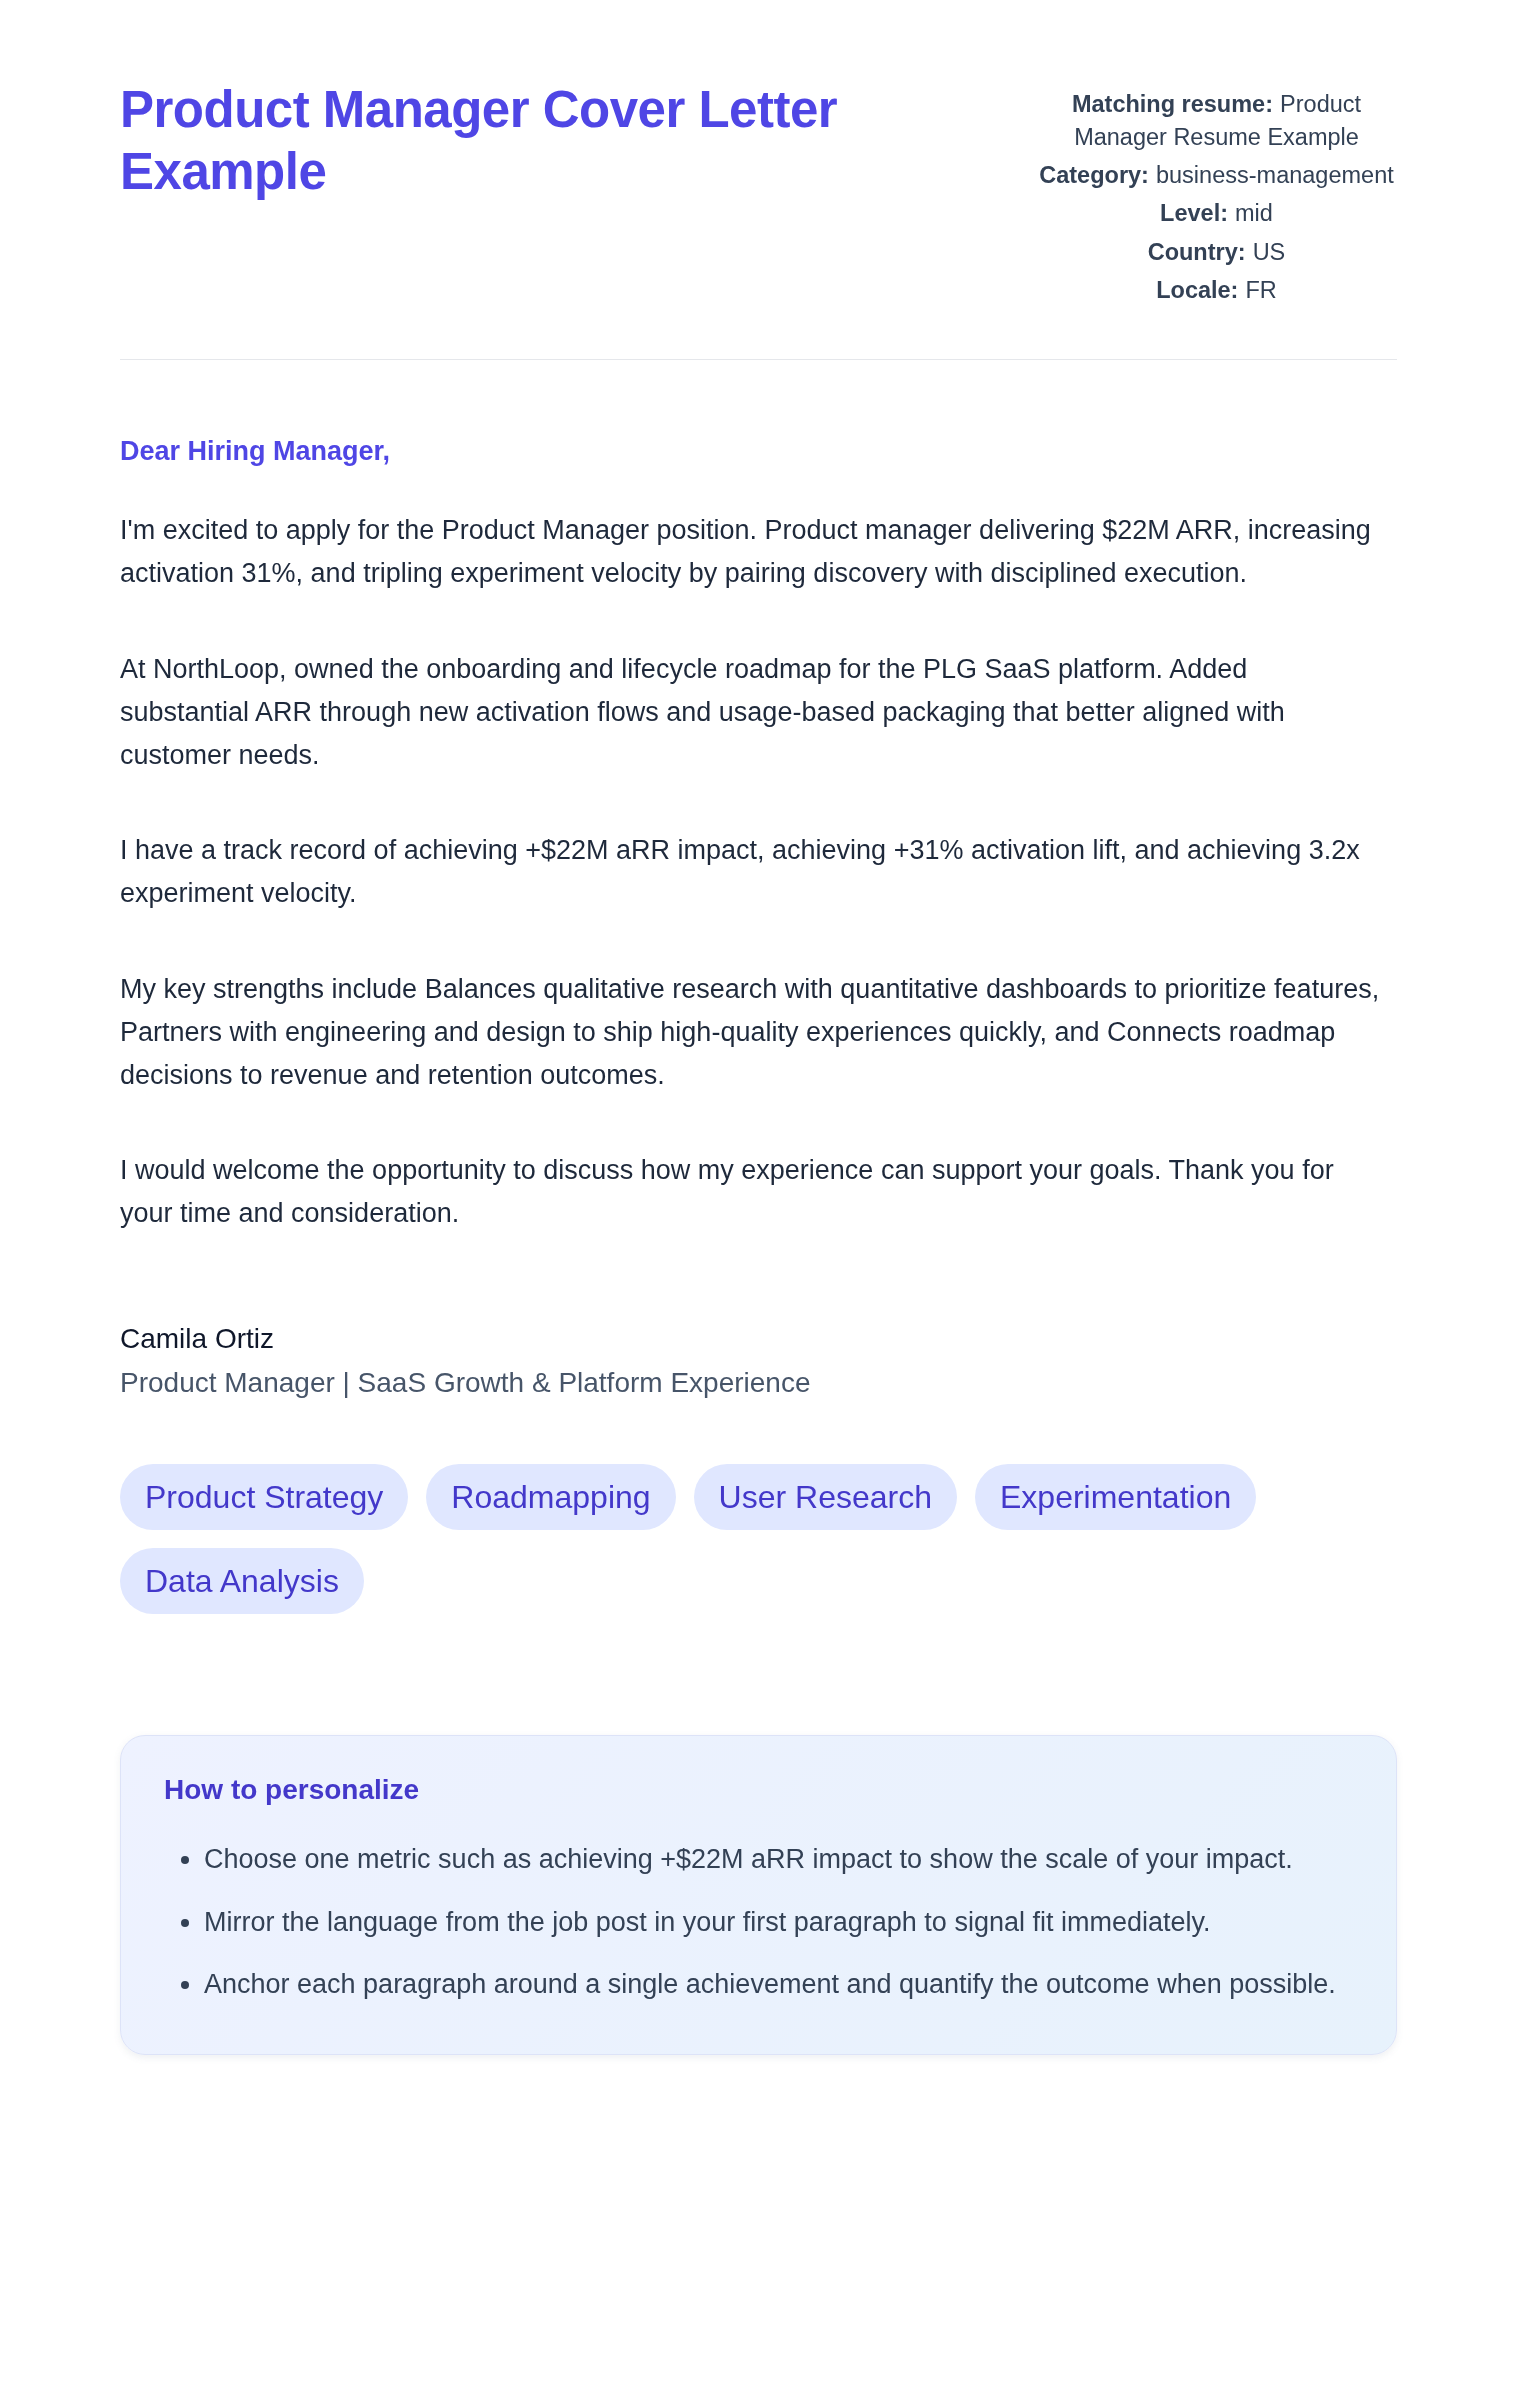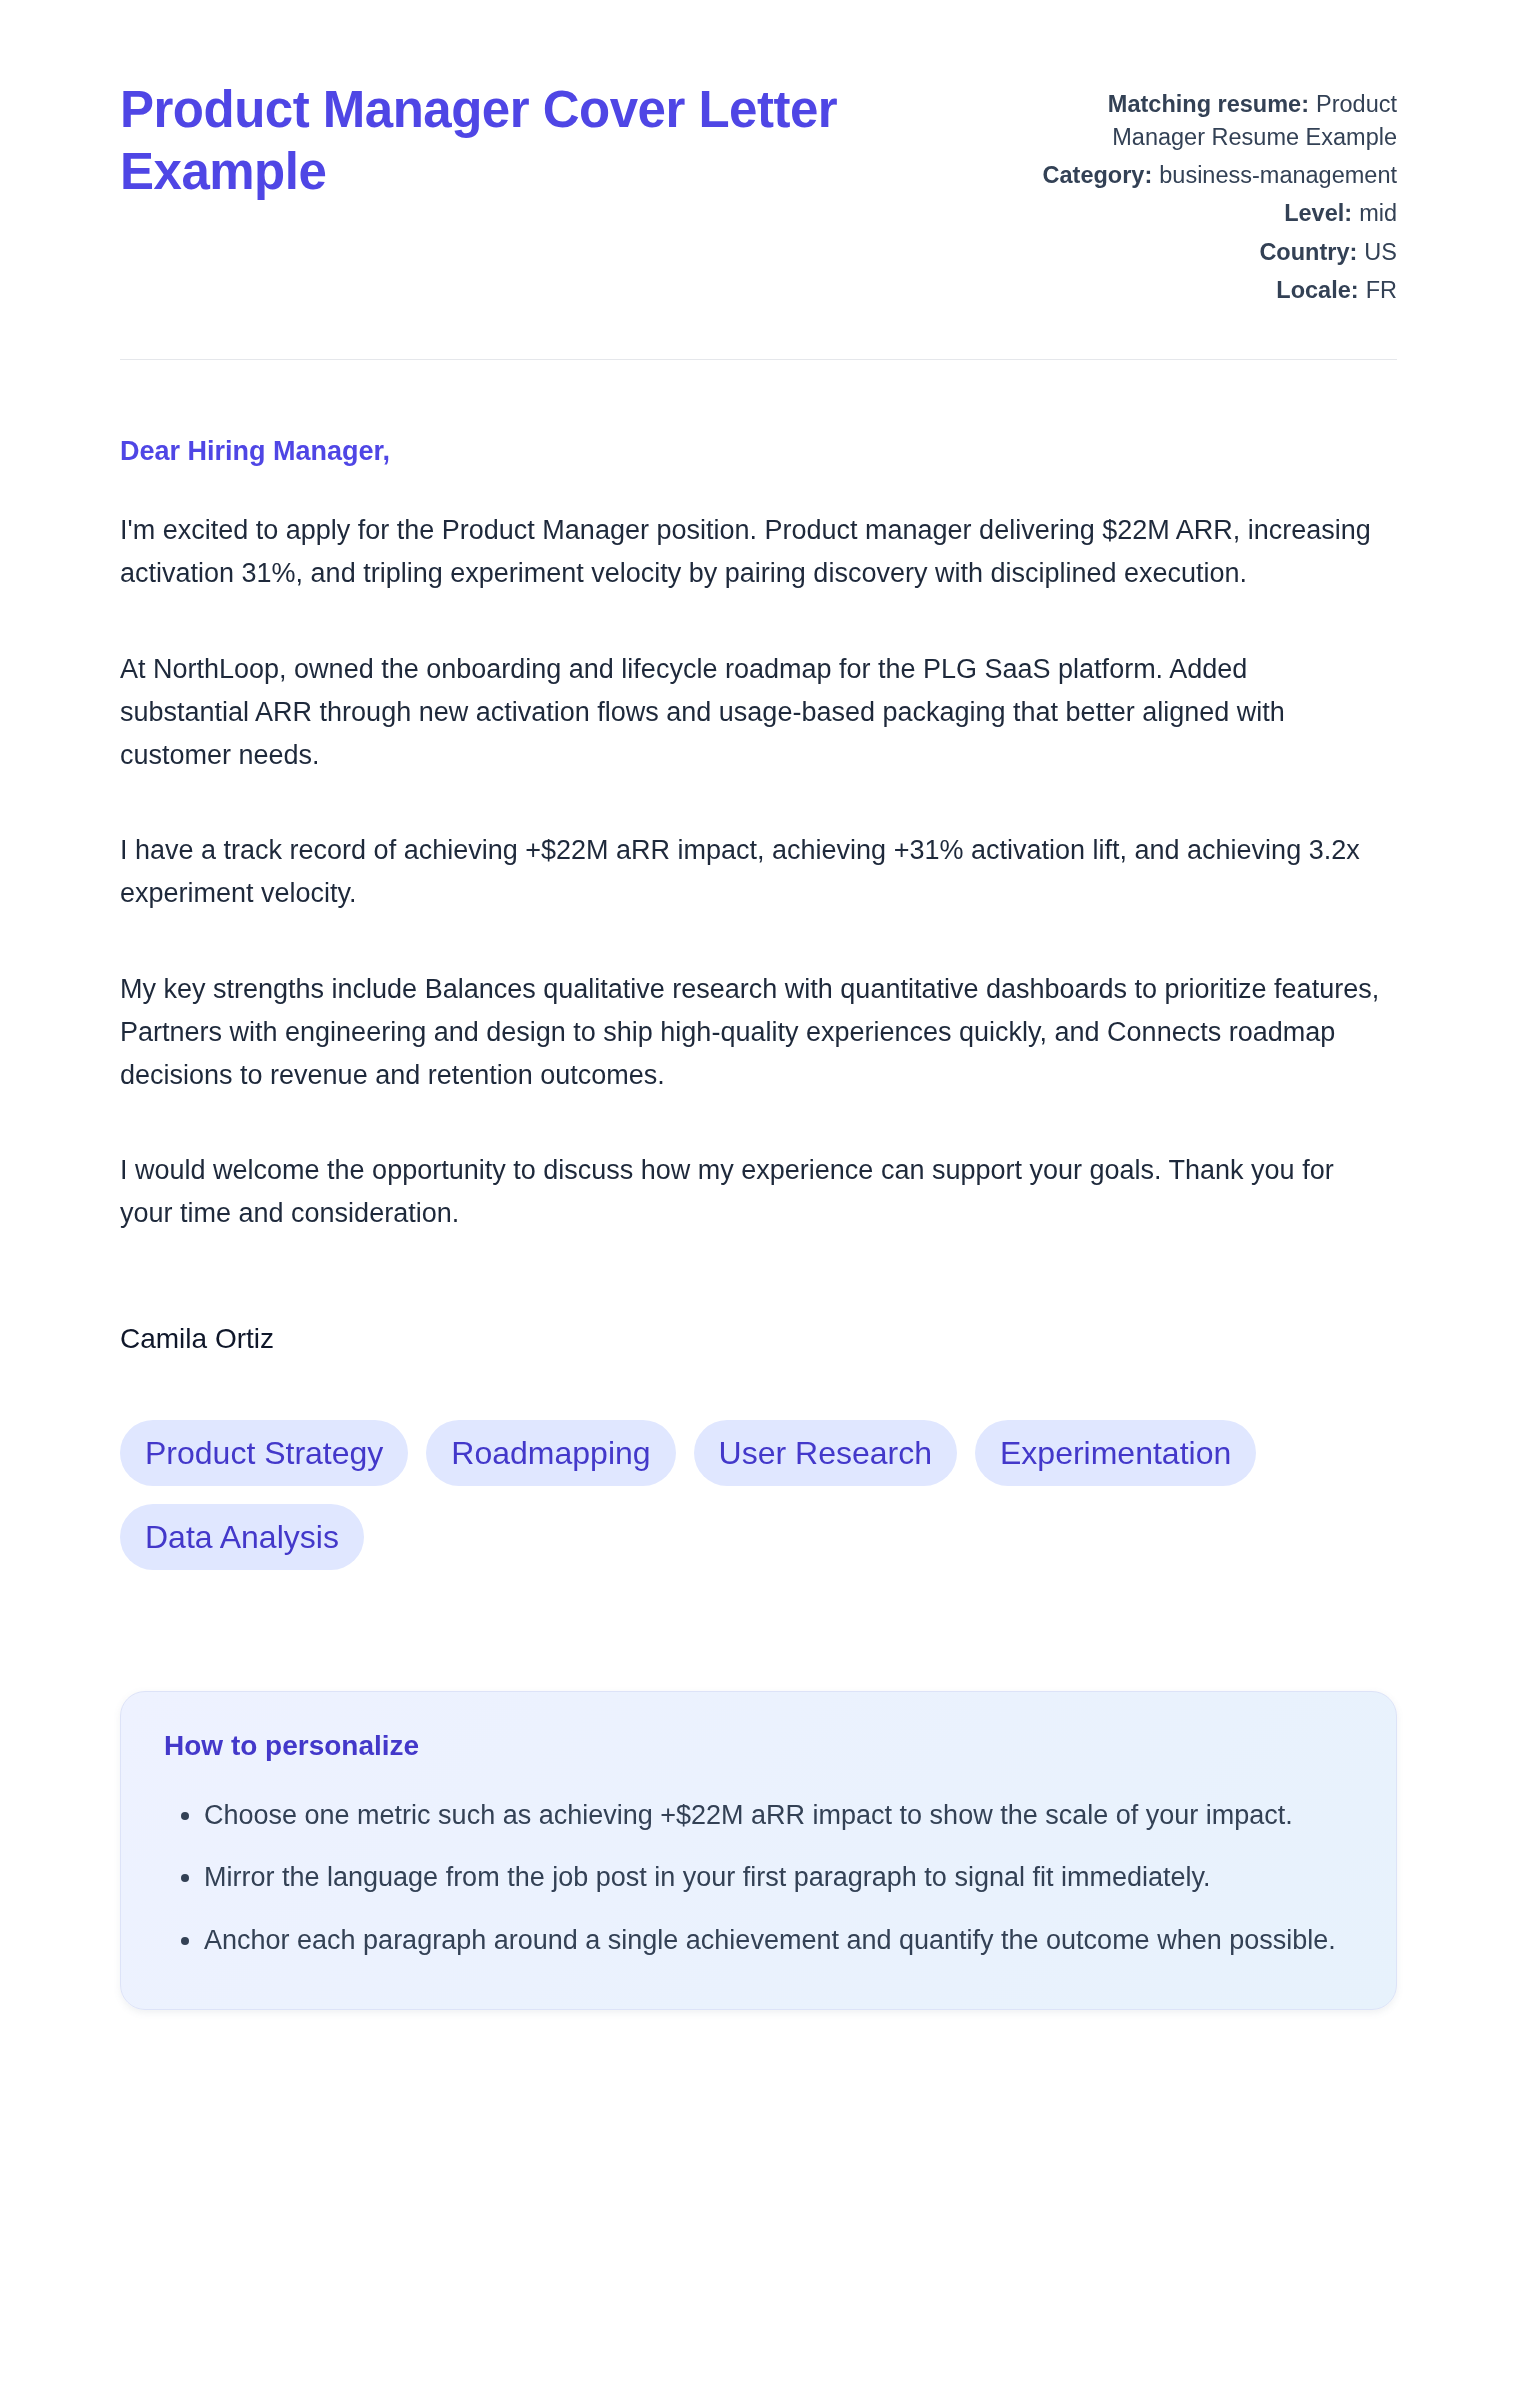--- a/index.html
+++ b/index.html
@@ -52,21 +52,21 @@
   }
   .meta {
     flex-shrink: 0;
     width: 361px;
     margin-top: 9px;
     text-align: right;
     font-size: 23.5px;
     line-height: 1.4;
     color: var(--meta_text);
   }
-  .meta-item { margin-bottom: 5.4px; }
+  .meta-item { margin-bottom: 5.4px; text-align: center; }
   .meta-label { font-weight: 700; margin-right: 0.3em; }
 
   .divider {
     border: none;
     border-top: 1.8px solid var(--divider);
     margin-top: 47px;
   }
 
   
   .letter { margin-top: 76px; }
@@ -175,20 +175,21 @@
   <section class="letter">
     <div class="salutation">Dear Hiring Manager,</div>
     <p class="body-paragraph">I'm excited to apply for the Product Manager position. Product manager delivering $22M ARR, increasing activation 31%, and tripling experiment velocity by pairing discovery with disciplined execution.</p>
     <p class="body-paragraph">At NorthLoop, owned the onboarding and lifecycle roadmap for the PLG SaaS platform. Added substantial ARR through new activation flows and usage-based packaging that better aligned with customer needs.</p>
     <p class="body-paragraph">I have a track record of achieving +$22M aRR impact, achieving +31% activation lift, and achieving 3.2x experiment velocity.</p>
     <p class="body-paragraph">My key strengths include Balances qualitative research with quantitative dashboards to prioritize features, Partners with engineering and design to ship high-quality experiences quickly, and Connects roadmap decisions to revenue and retention outcomes.</p>
     <p class="body-paragraph">I would welcome the opportunity to discuss how my experience can support your goals. Thank you for your time and consideration.</p>
 
     <div class="signature">
       <div class="signature-name">Camila Ortiz</div>
+      <div class="signature-role">Product Manager | SaaS Growth &amp; Platform Experience</div>
     </div>
   </section>
 
   <div class="tags">
     <span class="tag-pill">Product Strategy</span>
     <span class="tag-pill">Roadmapping</span>
     <span class="tag-pill">User Research</span>
     <span class="tag-pill">Experimentation</span>
     <span class="tag-pill">Data Analysis</span>
   </div>

